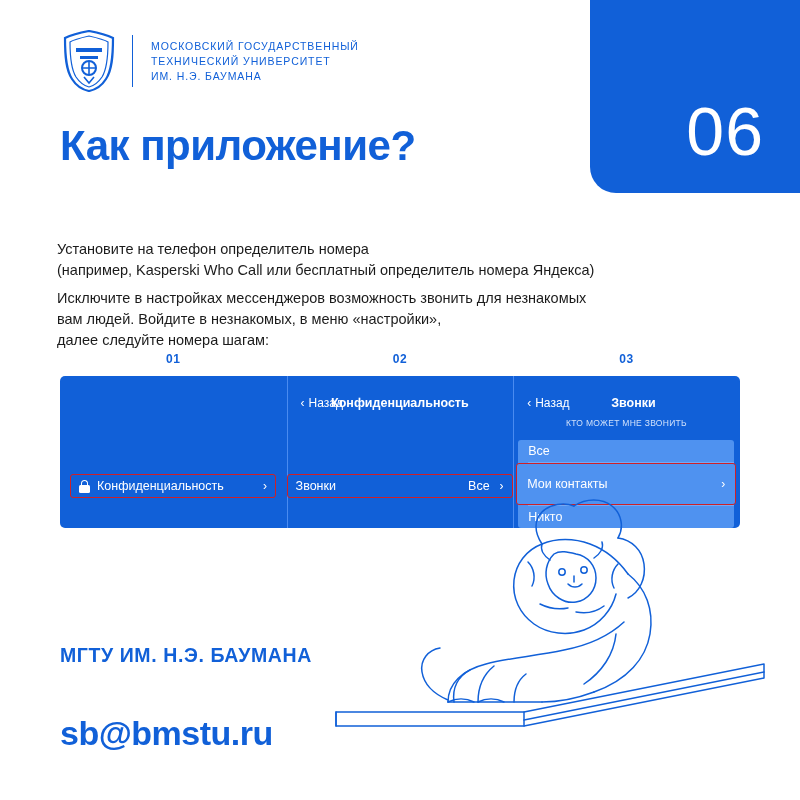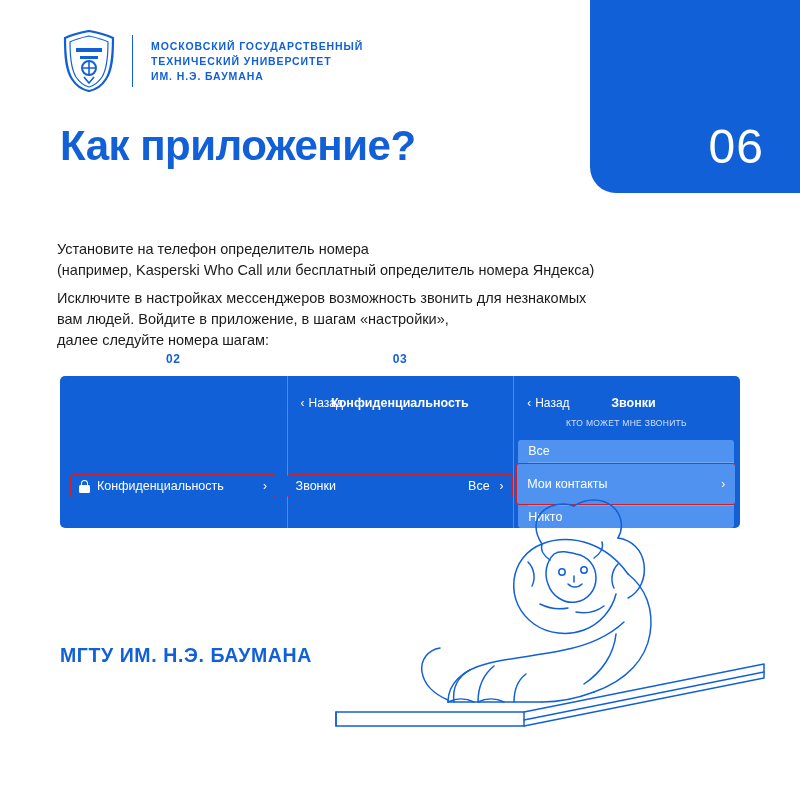--- a/index.html
+++ b/index.html
@@ -25,22 +25,22 @@
   }
   .blue-corner {
     position: absolute;
     right: 0; top: 0;
     width: 210px; height: 193px;
     background: #1160d8;
     border-bottom-left-radius: 26px;
   }
   .corner-number {
     position: absolute;
-    right: 36px; top: 113px;
-    font-size: 48px;
+    right: 36px; top: 97px;
+    font-size: 68px;
     line-height: 68px;
     font-weight: 400;
     color: #ffffff;
     letter-spacing: 1px;
     font-family: "Liberation Sans", sans-serif;
   }
 
   .logo-block {
     position: absolute;
     left: 62px; top: 30px;
@@ -53,21 +53,21 @@
     flex: none;
   }
   .logo-divider {
     width: 1px;
     height: 52px;
     background: #1160d8;
     margin: 0 18px 0 16px;
   }
   .logo-text {
     font-size: 10.5px;
-    font-weight: bold;
+    font-weight: normal;
     letter-spacing: 0.9px;
     line-height: 15px;
     color: #1160d8;
     text-transform: uppercase;
   }
 
   .headline {
     position: absolute;
     left: 60px; top: 122px;
     font-size: 42px;
@@ -310,26 +310,27 @@
     <div class="headline">Как приложение?</div>
   </div>
 
   <div class="para para-1">
     <div>Установите на телефон определитель номера</div>
     <div>(например, Kasperski Who Call или бесплатный определитель номера Яндекса)</div>
   </div>
 
   <div class="para para-2">
     <div>Исключите в настройках мессенджеров возможность звонить для незнакомых</div>
-    <div>вам людей. Войдите в приложение, в шагам «настройки»,</div>
+    <div>вам людей. Войдите в незнакомых, в меню «настройки»,</div>
     <div>далее следуйте номера шагам:</div>
   </div>
 
   <div class="steps">
     <div class="step-labels">
+      <div class="step-label">01</div>
       <div class="step-label">02</div>
       <div class="step-label">03</div>
     </div>
 
     <div class="panels">
 
       <div class="panel p1">
         <div class="row-item row-1">
           <span class="left">
             <span class="lock-icon">
@@ -433,14 +434,15 @@
         <path d="M276 118 C268 124 258 126 248 124"></path>
 
         <path d="M196 232 L436 184"></path>
       </g>
     </svg>
   </div>
 
   <div class="footer-title">
     <div>МГТУ ИМ. Н.Э. БАУМАНА</div>
   </div>
+  <div class="footer-email">sb@bmstu.ru</div>
 
 </div>
 
 </body></html>

